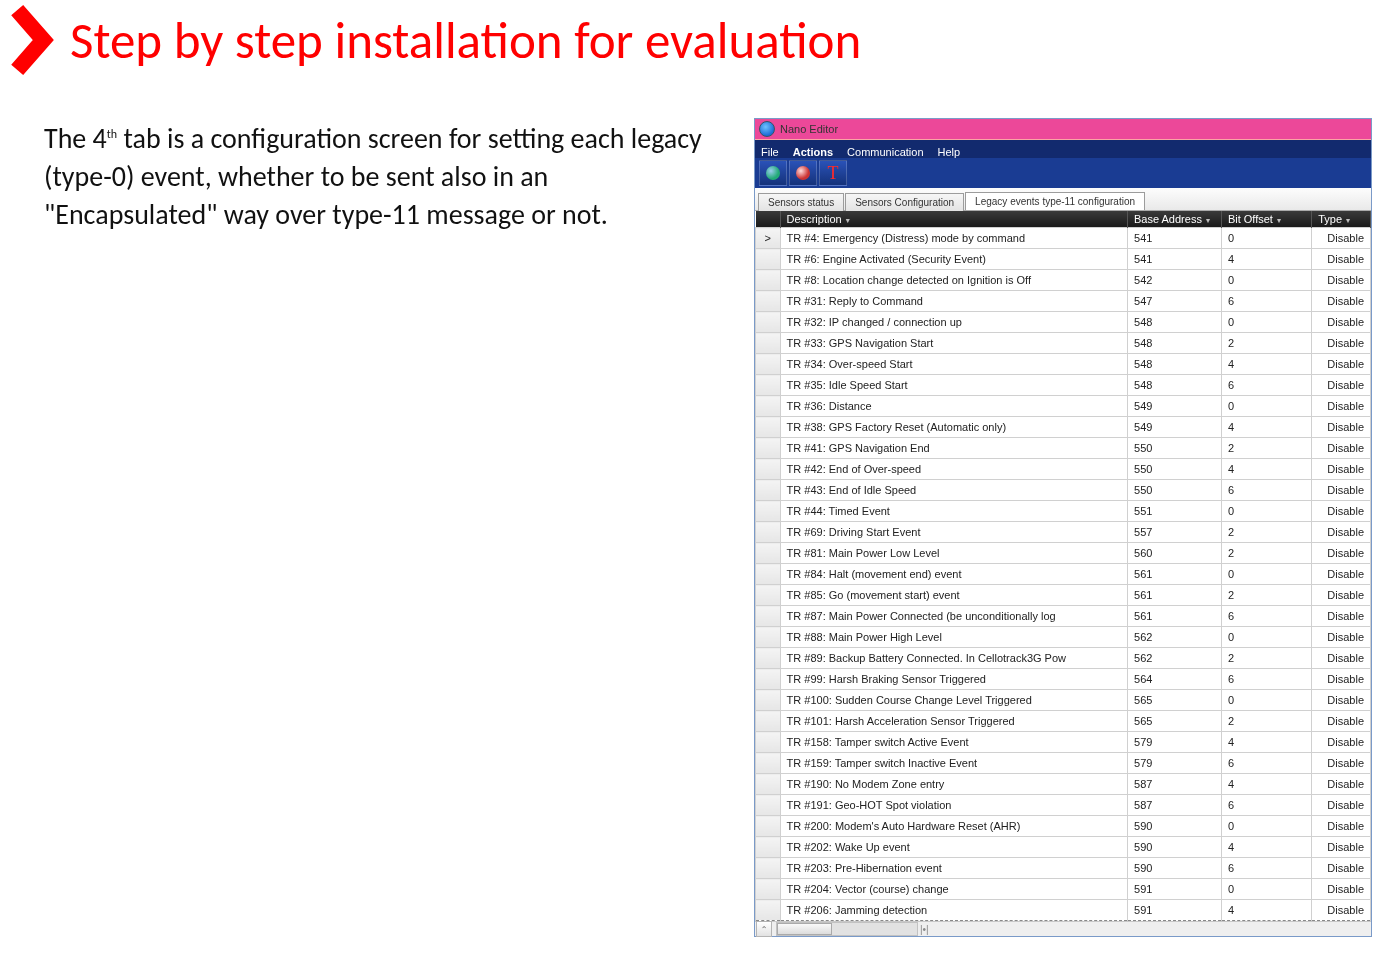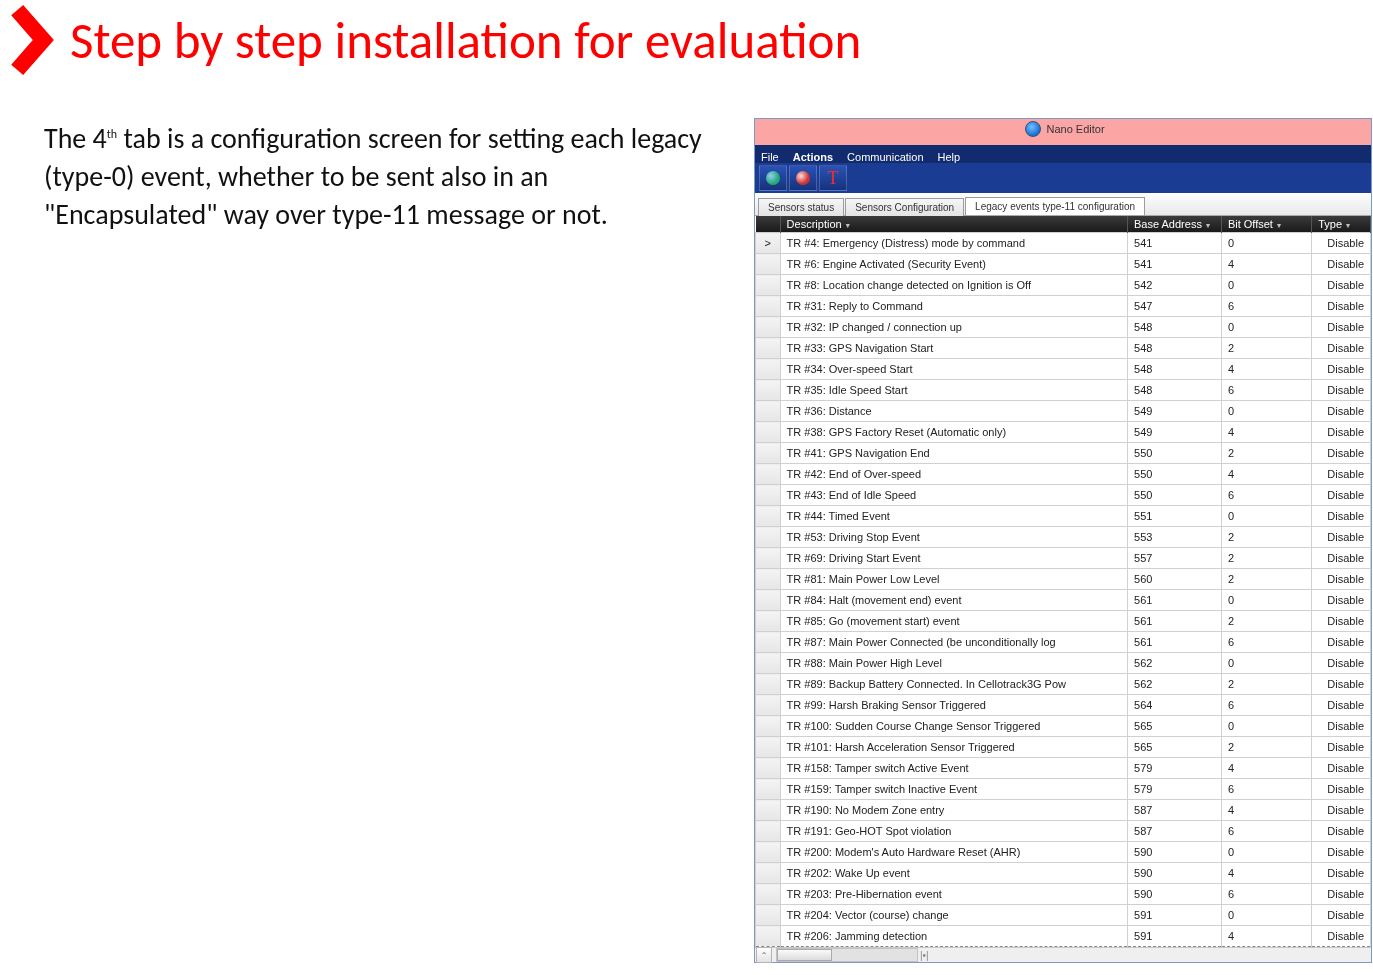--- a/index.html
+++ b/index.html
@@ -5,21 +5,21 @@
   html,body{margin:0;padding:0;background:#fff;font-family:"Segoe UI",Calibri,Arial,sans-serif;width:1373px;}
   
   .slide-title{display:flex;align-items:center;padding-top:0;padding-left:6px;}
   .slide-title .chev svg{width:56px;height:80px;display:block;}
   .slide-title h1{color:#ff0000;font-size:51px;font-weight:400;margin:0 0 0 8px;letter-spacing:0;font-family:Calibri,Arial,sans-serif;}
   .slide-body{display:flex;padding:40px 0 0 44px;}
   .slide-body .left-text{width:680px;font-size:28px;color:#111;line-height:1.35;font-family:Calibri,Arial,sans-serif;}
   .slide-body .left-text sup{font-size:12px;}
   
   .window{position:absolute;left:754px;top:118px;width:616px;border:1px solid #7a9ac8;background:#fff;font-family:"Segoe UI",Tahoma,Arial,sans-serif;font-size:11px;}
-  .titlebar{height:20px;background:#fca5a5;border-bottom:6px solid #fca5a5;display:flex;align-items:center;padding-left:4px;justify-content:center;}
+  .titlebar{height:20px;background:#ec4899;border-bottom:1px solid #fca5a5;display:flex;align-items:center;padding-left:4px;}
   .titlebar .ico{width:14px;height:14px;border-radius:50%;background:radial-gradient(circle at 40% 35%,#6ec1ff 0%,#1c6bd6 70%);margin-right:5px;border:1px solid #356;}
   .titlebar span{color:#333;}
   .menubar{height:18px;background:#122a6e;color:#fff;display:flex;align-items:flex-end;padding-left:6px;gap:14px;font-size:11px;}
   .menubar span{cursor:default;}
   .toolbar{height:30px;background:#1a3c93;display:flex;align-items:center;padding-left:4px;gap:2px;}
   .toolbar .tbtn{width:26px;height:24px;border:1px solid rgba(255,255,255,.2);display:flex;align-items:center;justify-content:center;background:linear-gradient(#2a52b8,#15327a);}
   .toolbar .tbtn.t1::before{content:"";width:14px;height:14px;border-radius:50%;background:radial-gradient(circle at 35% 35%,#9ce 0%,#2a7 60%);}
   .toolbar .tbtn.t2::before{content:"";width:14px;height:14px;border-radius:50%;background:radial-gradient(circle at 35% 35%,#fdd 0%,#c33 60%);}
   .toolbar .tbtn.tT{color:#ff2a2a;font-family:Georgia,serif;font-size:18px;line-height:1;}
   .tabs{height:22px;background:linear-gradient(#fdfdfd,#e9e9e9);display:flex;align-items:flex-end;padding-left:3px;border-bottom:1px solid #aaa;font-size:10px;}
@@ -186,27 +186,20 @@
         </tr>
         <tr>
           <td class="rowhead"></td>
           <td class="col-desc">TR #44: Timed Event</td>
           <td class="col-base">551</td>
           <td class="col-bit">0</td>
           <td class="col-type">Disable</td>
         </tr>
         <tr>
           <td class="rowhead"></td>
-          <td class="col-desc">TR #53: Driving Stop Event</td>
-          <td class="col-base">553</td>
-          <td class="col-bit">2</td>
-          <td class="col-type">Disable</td>
-        </tr>
-        <tr>
-          <td class="rowhead"></td>
           <td class="col-desc">TR #69: Driving Start Event</td>
           <td class="col-base">557</td>
           <td class="col-bit">2</td>
           <td class="col-type">Disable</td>
         </tr>
         <tr>
           <td class="rowhead"></td>
           <td class="col-desc">TR #81: Main Power Low Level</td>
           <td class="col-base">560</td>
           <td class="col-bit">2</td>
@@ -249,21 +242,21 @@
         </tr>
         <tr>
           <td class="rowhead"></td>
           <td class="col-desc">TR #99: Harsh Braking Sensor Triggered</td>
           <td class="col-base">564</td>
           <td class="col-bit">6</td>
           <td class="col-type">Disable</td>
         </tr>
         <tr>
           <td class="rowhead"></td>
-          <td class="col-desc">TR #100: Sudden Course Change Sensor Triggered</td>
+          <td class="col-desc">TR #100: Sudden Course Change Level Triggered</td>
           <td class="col-base">565</td>
           <td class="col-bit">0</td>
           <td class="col-type">Disable</td>
         </tr>
         <tr>
           <td class="rowhead"></td>
           <td class="col-desc">TR #101: Harsh Acceleration Sensor Triggered</td>
           <td class="col-base">565</td>
           <td class="col-bit">2</td>
           <td class="col-type">Disable</td>

